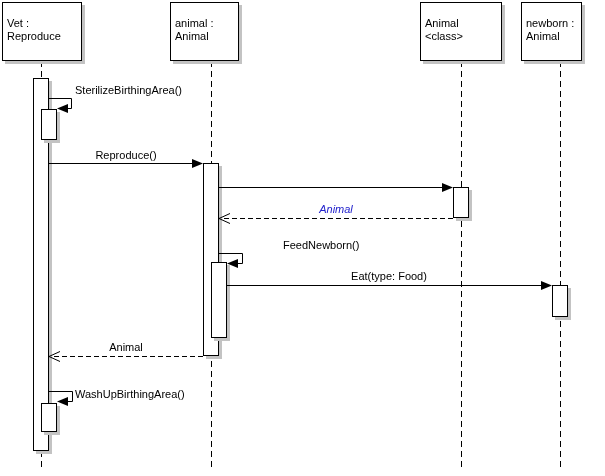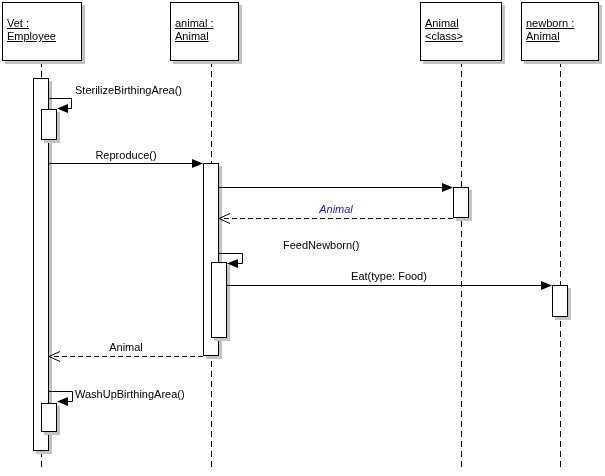--- a/index.html
+++ b/index.html
@@ -7,21 +7,21 @@
     position:relative; width:605px; height:476px; background:#ffffff;
     font-family:"Liberation Sans", sans-serif; overflow:hidden;
   }
   svg.layer { position:absolute; left:0; top:0; width:605px; height:476px; }
   .head {
     position:absolute; top:2px; height:59px; box-sizing:border-box;
     background:#ffffff; border:1px solid #000;
     box-shadow:3px 3px 0 #c3c3c3; z-index:3;
     padding:14px 0 0 4px; font-size:11px; line-height:13px; color:#000;
   }
-  .head div { text-decoration:underline; white-space:nowrap; }
+  .head div { white-space:nowrap; }
   .bar {
     position:absolute; width:16px; box-sizing:border-box;
     background:#ffffff; border:1px solid #000;
     box-shadow:3px 3px 0 #c3c3c3; z-index:2;
   }
   .msg-label {
     position:absolute; font-size:11px; line-height:13px; color:#000;
     white-space:nowrap; z-index:5;
   }
   .msg-label.centered { transform:translateX(-50%); }
@@ -44,31 +44,31 @@
   <div class="bar" style="left:33px;  top:78px;  height:373px;"></div>
   <div class="bar" style="left:41px;  top:109px; height:31px;"></div>
   <div class="bar" style="left:41px;  top:403px; height:29px;"></div>
   <div class="bar" style="left:203px; top:163px; height:193px;"></div>
   <div class="bar" style="left:211px; top:262px; height:76px;"></div>
   <div class="bar" style="left:453px; top:187px; height:31px;"></div>
   <div class="bar" style="left:552px; top:285px; height:32px;"></div>
 
   <div class="head" style="left:2px;   width:80px;">
     <div>Vet :</div>
-    <div>Employee</div>
+    <div>Reproduce</div>
   </div>
   <div class="head" style="left:170px; width:69px;">
     <div>animal :</div>
     <div>Animal</div>
   </div>
   <div class="head" style="left:420px; width:82px;">
     <div>Animal</div>
     <div>&lt;class&gt;</div>
   </div>
-  <div class="head" style="left:521px; width:78px;">
+  <div class="head" style="left:521px; width:61px;">
     <div>newborn :</div>
     <div>Animal</div>
   </div>
 
   <svg class="layer messages-svg">
 
     <g>
       <polyline points="49,98.5 71.5,98.5 71.5,108.5 67,108.5" fill="none" stroke="#000" stroke-width="1"></polyline>
       <polygon points="57,108.5 68,104 68,113" fill="#000"></polygon>
     </g>

